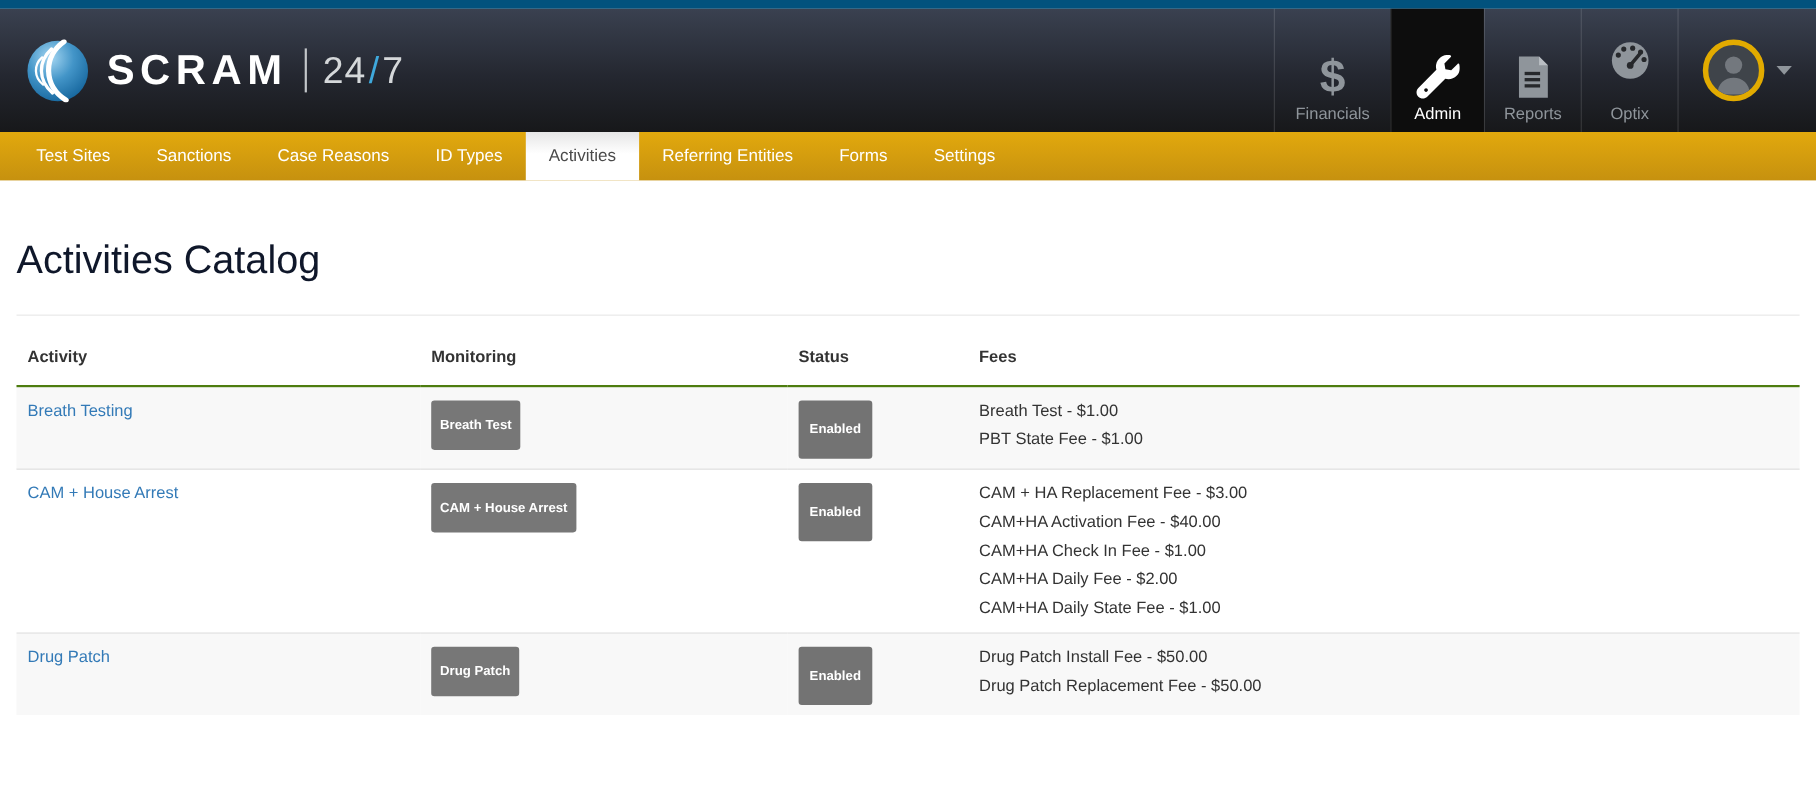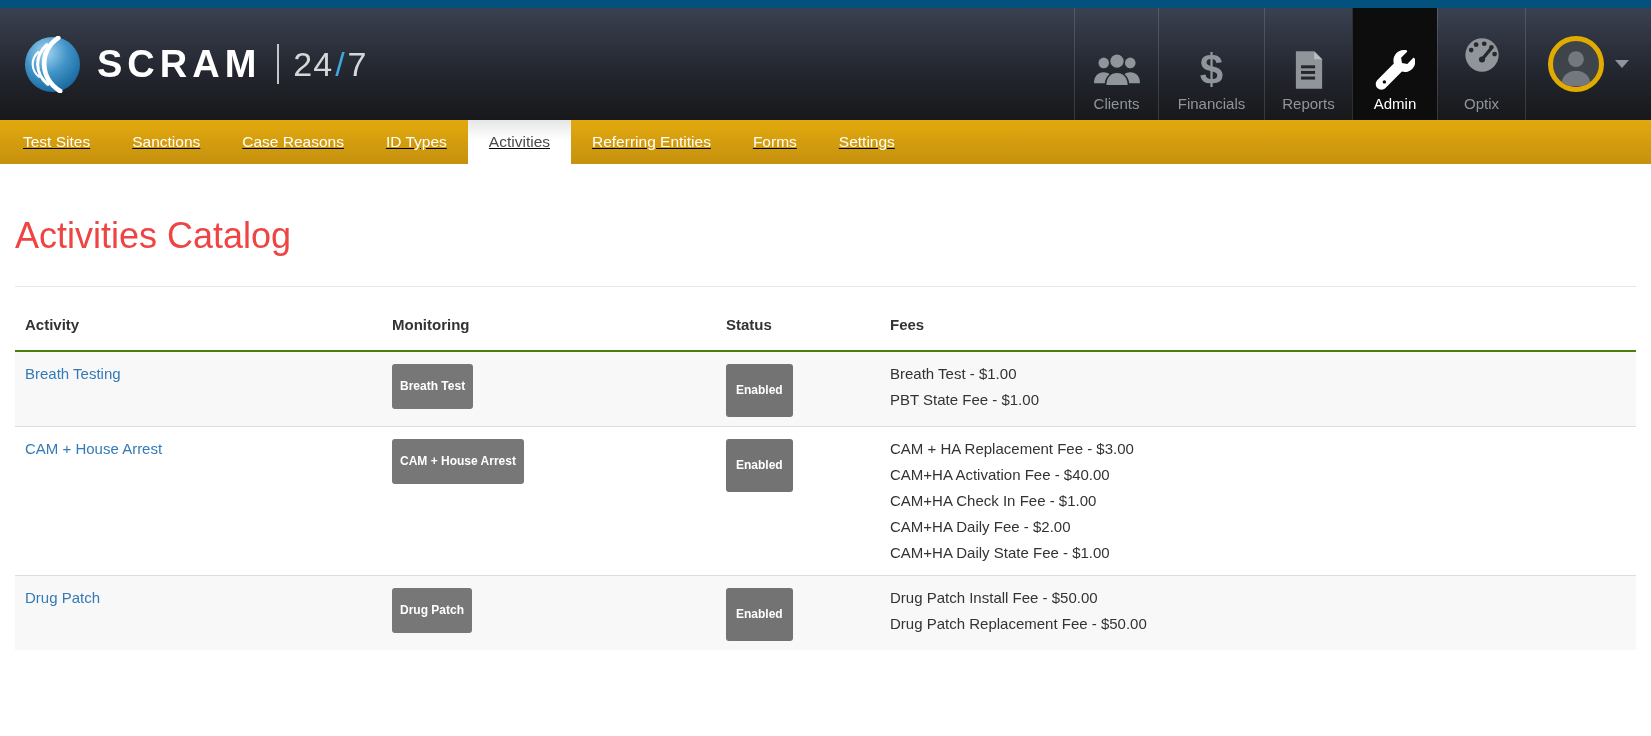--- a/index.html
+++ b/index.html
@@ -53,35 +53,35 @@
   }
   .caret {
     width: 0; height: 0;
     border-left: 7px solid transparent; border-right: 7px solid transparent;
     border-top: 8px solid #8f959b;
   }
 
   
   .tabbar {
     height: 44px; background: linear-gradient(180deg, #e2a90d 0%, #c6910f 100%);
-    display: flex; align-items: center; padding-left: 2px; text-decoration: underline;
+    display: flex; align-items: center; padding-left: 12px;
   }
   .tab {
     color: #fff; font-size: 15.5px; line-height: 44px; padding: 0 21px;
     cursor: pointer; text-decoration: none; white-space: nowrap;
   }
   .tab.active {
     background: linear-gradient(180deg, #e6e6e6 0%, #ffffff 45%);
     color: #4a4a4a;
   }
 
   
   main { padding: 0 15px; }
   h1 {
-    font-size: 36px; font-weight: 400; color: #ef4444;
+    font-size: 36px; font-weight: 400; color: #0f172a;
     line-height: 40px; margin-top: 52px; padding-bottom: 30px;
     border-bottom: 1px solid #e7e7e7;
   }
   table {
     width: 100%; border-collapse: collapse; margin-top: 15px;
     font-size: 15px; color: #333;
   }
   th {
     text-align: left; font-weight: bold; font-size: 15px; color: #333;
     padding: 14px 10px 17px; border-bottom: 2px solid #4d7c0f;
@@ -121,58 +121,45 @@
         <path d="M36 2 C16 16 16 44 38 58" stroke="#fff" stroke-width="5" fill="none" stroke-linecap="round"></path>
         <path d="M24 9 C11 21 11 39 25 51" stroke="#fff" stroke-width="3.2" fill="none" stroke-linecap="round"></path>
         <path d="M15 17 C7 24 7 36 16 43" stroke="#fff" stroke-width="2.2" fill="none" stroke-linecap="round"></path>
       </svg>
       <span class="brand" data-name="brand-name">SCRAM</span>
       <span class="logo-divider" data-name="logo-divider"></span>
       <span class="brand-247" data-name="brand-247"><span>24</span><span class="slash" data-name="brand-slash">/</span><span>7</span></span>
     </div>
 
     <nav class="main-nav" data-name="main-nav">
-        <div class="nav-item" data-name="nav-item-clients">
-    <span class="nav-icon" data-name="nav-icon">
-            <svg data-name="clients-icon" viewBox="0 0 52 40" width="46" height="36" fill="currentColor">
-    <circle cx="11" cy="12" r="6"></circle>
-    <circle cx="41" cy="12" r="6"></circle>
-    <circle cx="26" cy="10" r="7.5"></circle>
-    <path d="M0 35c0-8 4.5-12.5 11-12.5 2.6 0 4.8.8 6.5 2.2-3.1 2.4-5 6-5.3 10.3H0z"></path>
-    <path d="M52 35c0-8-4.5-12.5-11-12.5-2.6 0-4.8.8-6.5 2.2 3.1 2.4 5 6 5.3 10.3H52z"></path>
-    <path d="M14 37c0-8.5 5.2-13.5 12-13.5S38 28.5 38 37z"></path>
+        <div class="nav-item" data-name="nav-item-financials">
+    <span class="nav-icon" data-name="nav-icon">
+            <span data-name="financials-icon" class="dollar-glyph">$</span>
+          </span>
+    <span class="nav-label" data-name="nav-item-label">Financials</span>
+  </div>
+        <div class="nav-item active" data-name="nav-item-admin">
+    <span class="nav-icon" data-name="nav-icon">
+            <svg data-name="admin-icon" viewBox="0 0 40 40" width="40" height="40" fill="currentColor">
+    <path d="M39.7 8.5c-.2-.7-1.1-.9-1.6-.4l-5.8 5.8-5.3-.9-.9-5.3 5.8-5.8c.5-.5.3-1.4-.4-1.6-3.3-.9-7.2 0-10 2.8-2.8 2.8-3.7 6.8-2.7 10.3L2.4 29.9c-2.2 2.2-2.2 5.9 0 8.1s5.9 2.2 8.1 0l16.4-16.4c3.6 1 7.6.1 10.3-2.7 2.8-2.7 3.7-6.7 2.5-10.4zM9.4 33.6c-.9 0-1.7-.8-1.7-1.7s.8-1.7 1.7-1.7 1.7.8 1.7 1.7-.8 1.7-1.7 1.7z"></path>
   </svg>
           </span>
-    <span class="nav-label" data-name="nav-item-label">Clients</span>
-  </div>
-        <div class="nav-item" data-name="nav-item-financials">
-    <span class="nav-icon" data-name="nav-icon">
-            <span data-name="financials-icon" class="dollar-glyph">$</span>
-          </span>
-    <span class="nav-label" data-name="nav-item-label">Financials</span>
+    <span class="nav-label" data-name="nav-item-label">Admin</span>
   </div>
         <div class="nav-item" data-name="nav-item-reports">
     <span class="nav-icon" data-name="nav-icon">
             <svg data-name="reports-icon" viewBox="0 0 32 40" width="30" height="38">
     <path d="M2 0h19.5L30 8.5V40H2z" fill="currentColor"></path>
     <path d="M21.5 0L30 8.5h-8.5z" fill="#b9bec3"></path>
     <rect x="7.5" y="15" width="15" height="3.2" fill="#26282b"></rect>
     <rect x="7.5" y="21" width="15" height="3.2" fill="#26282b"></rect>
     <rect x="7.5" y="27" width="15" height="3.2" fill="#26282b"></rect>
   </svg>
           </span>
     <span class="nav-label" data-name="nav-item-label">Reports</span>
-  </div>
-        <div class="nav-item active" data-name="nav-item-admin">
-    <span class="nav-icon" data-name="nav-icon">
-            <svg data-name="admin-icon" viewBox="0 0 40 40" width="40" height="40" fill="currentColor">
-    <path d="M39.7 8.5c-.2-.7-1.1-.9-1.6-.4l-5.8 5.8-5.3-.9-.9-5.3 5.8-5.8c.5-.5.3-1.4-.4-1.6-3.3-.9-7.2 0-10 2.8-2.8 2.8-3.7 6.8-2.7 10.3L2.4 29.9c-2.2 2.2-2.2 5.9 0 8.1s5.9 2.2 8.1 0l16.4-16.4c3.6 1 7.6.1 10.3-2.7 2.8-2.7 3.7-6.7 2.5-10.4zM9.4 33.6c-.9 0-1.7-.8-1.7-1.7s.8-1.7 1.7-1.7 1.7.8 1.7 1.7-.8 1.7-1.7 1.7z"></path>
-  </svg>
-          </span>
-    <span class="nav-label" data-name="nav-item-label">Admin</span>
   </div>
         <div class="nav-item" data-name="nav-item-optix">
     <span class="nav-icon" data-name="nav-icon">
             <svg data-name="optix-icon" viewBox="0 0 42 40" width="38" height="36">
     <circle cx="21" cy="20" r="18.5" fill="currentColor"></circle>
     <g fill="#26282b">
       <circle cx="9" cy="14.5" r="2.6"></circle>
       <circle cx="14.5" cy="8.5" r="2.6"></circle>
       <circle cx="23.5" cy="7.5" r="2.6"></circle>
       <circle cx="31.5" cy="11.5" r="2.6"></circle>

